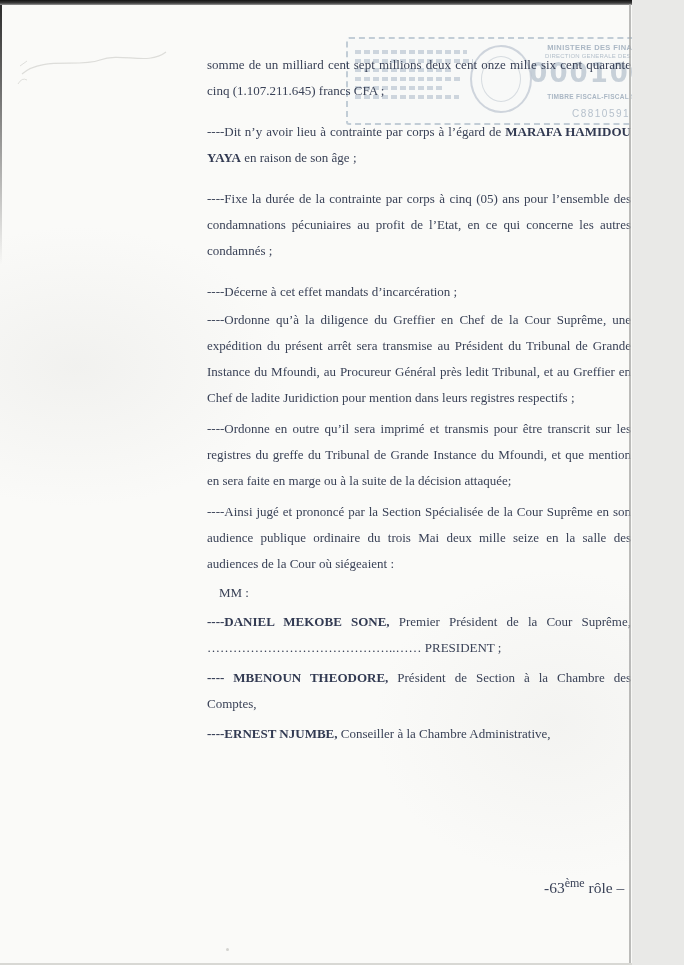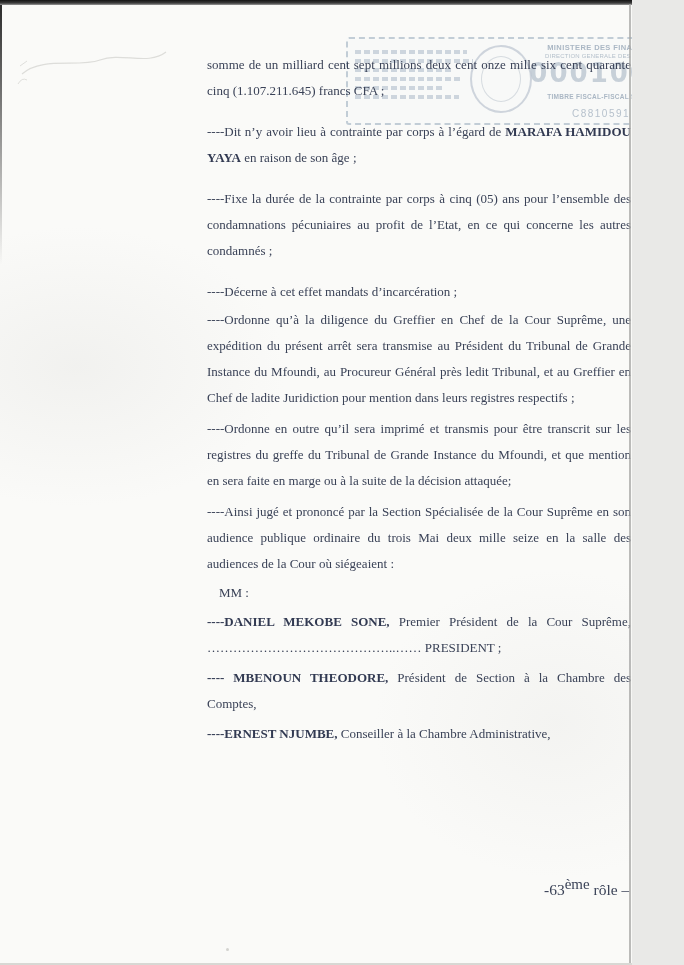--- a/index.html
+++ b/index.html
@@ -58,21 +58,21 @@
   .doc-body p.para:nth-of-type(3) { margin-bottom:15px; }
   .doc-body p.para:nth-of-type(4) { margin-bottom:2px; }
   .doc-body p.para:nth-of-type(5) { margin-bottom:5px; }
   .doc-body p.para:nth-of-type(6) { margin-bottom:5px; }
   .doc-body p.para:nth-of-type(7) { margin-bottom:3px; }
   .doc-body p.para:nth-of-type(8) { margin-bottom:3px; padding-left:12px; }
   .b { font-weight:bold; color:#323a52; }
 
   .footer { position:absolute; left:544px; top:876px; z-index:2;
     color:#3a4257; font-size:15.5px; }
-  .footer sup { font-size:15px; }
+  .footer sup { font-size:12px; }
 </style>
 </head>
 <body>
 
 <div class="page">
 
   <div class="edge-top"></div>
   <div class="edge-left"></div>
   <div class="edge-right"></div>
   <div class="edge-bottom"></div>

